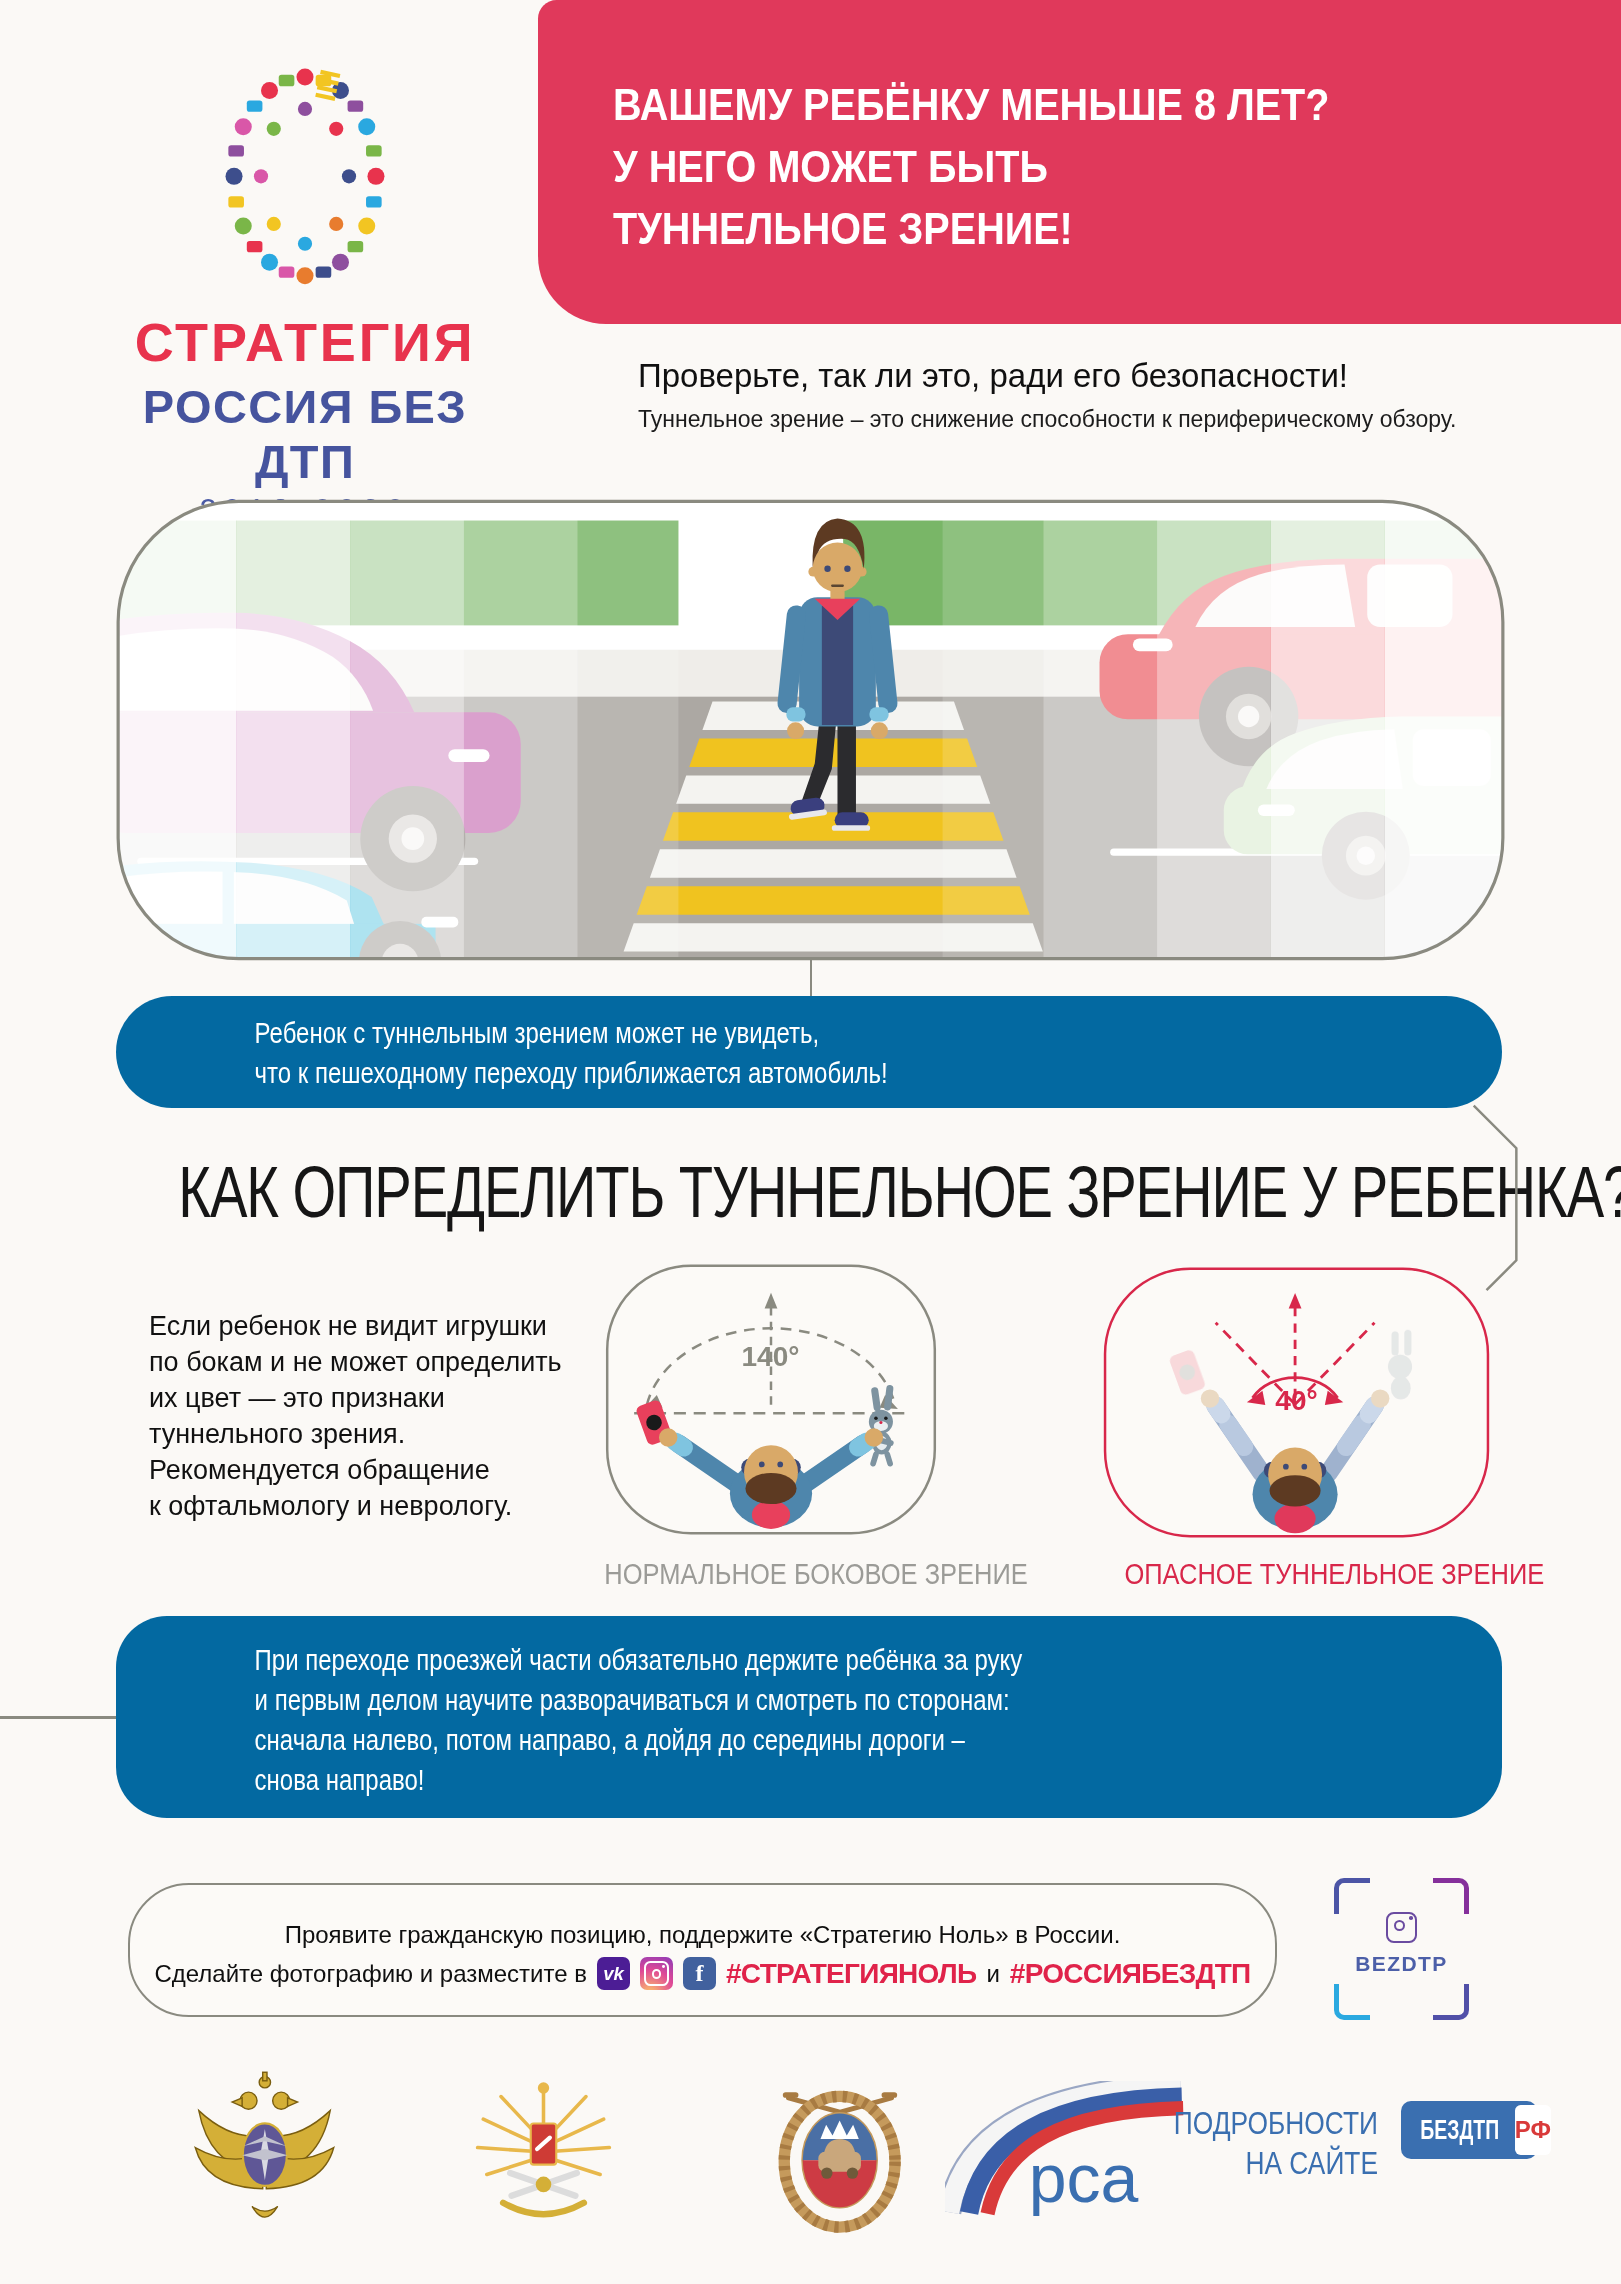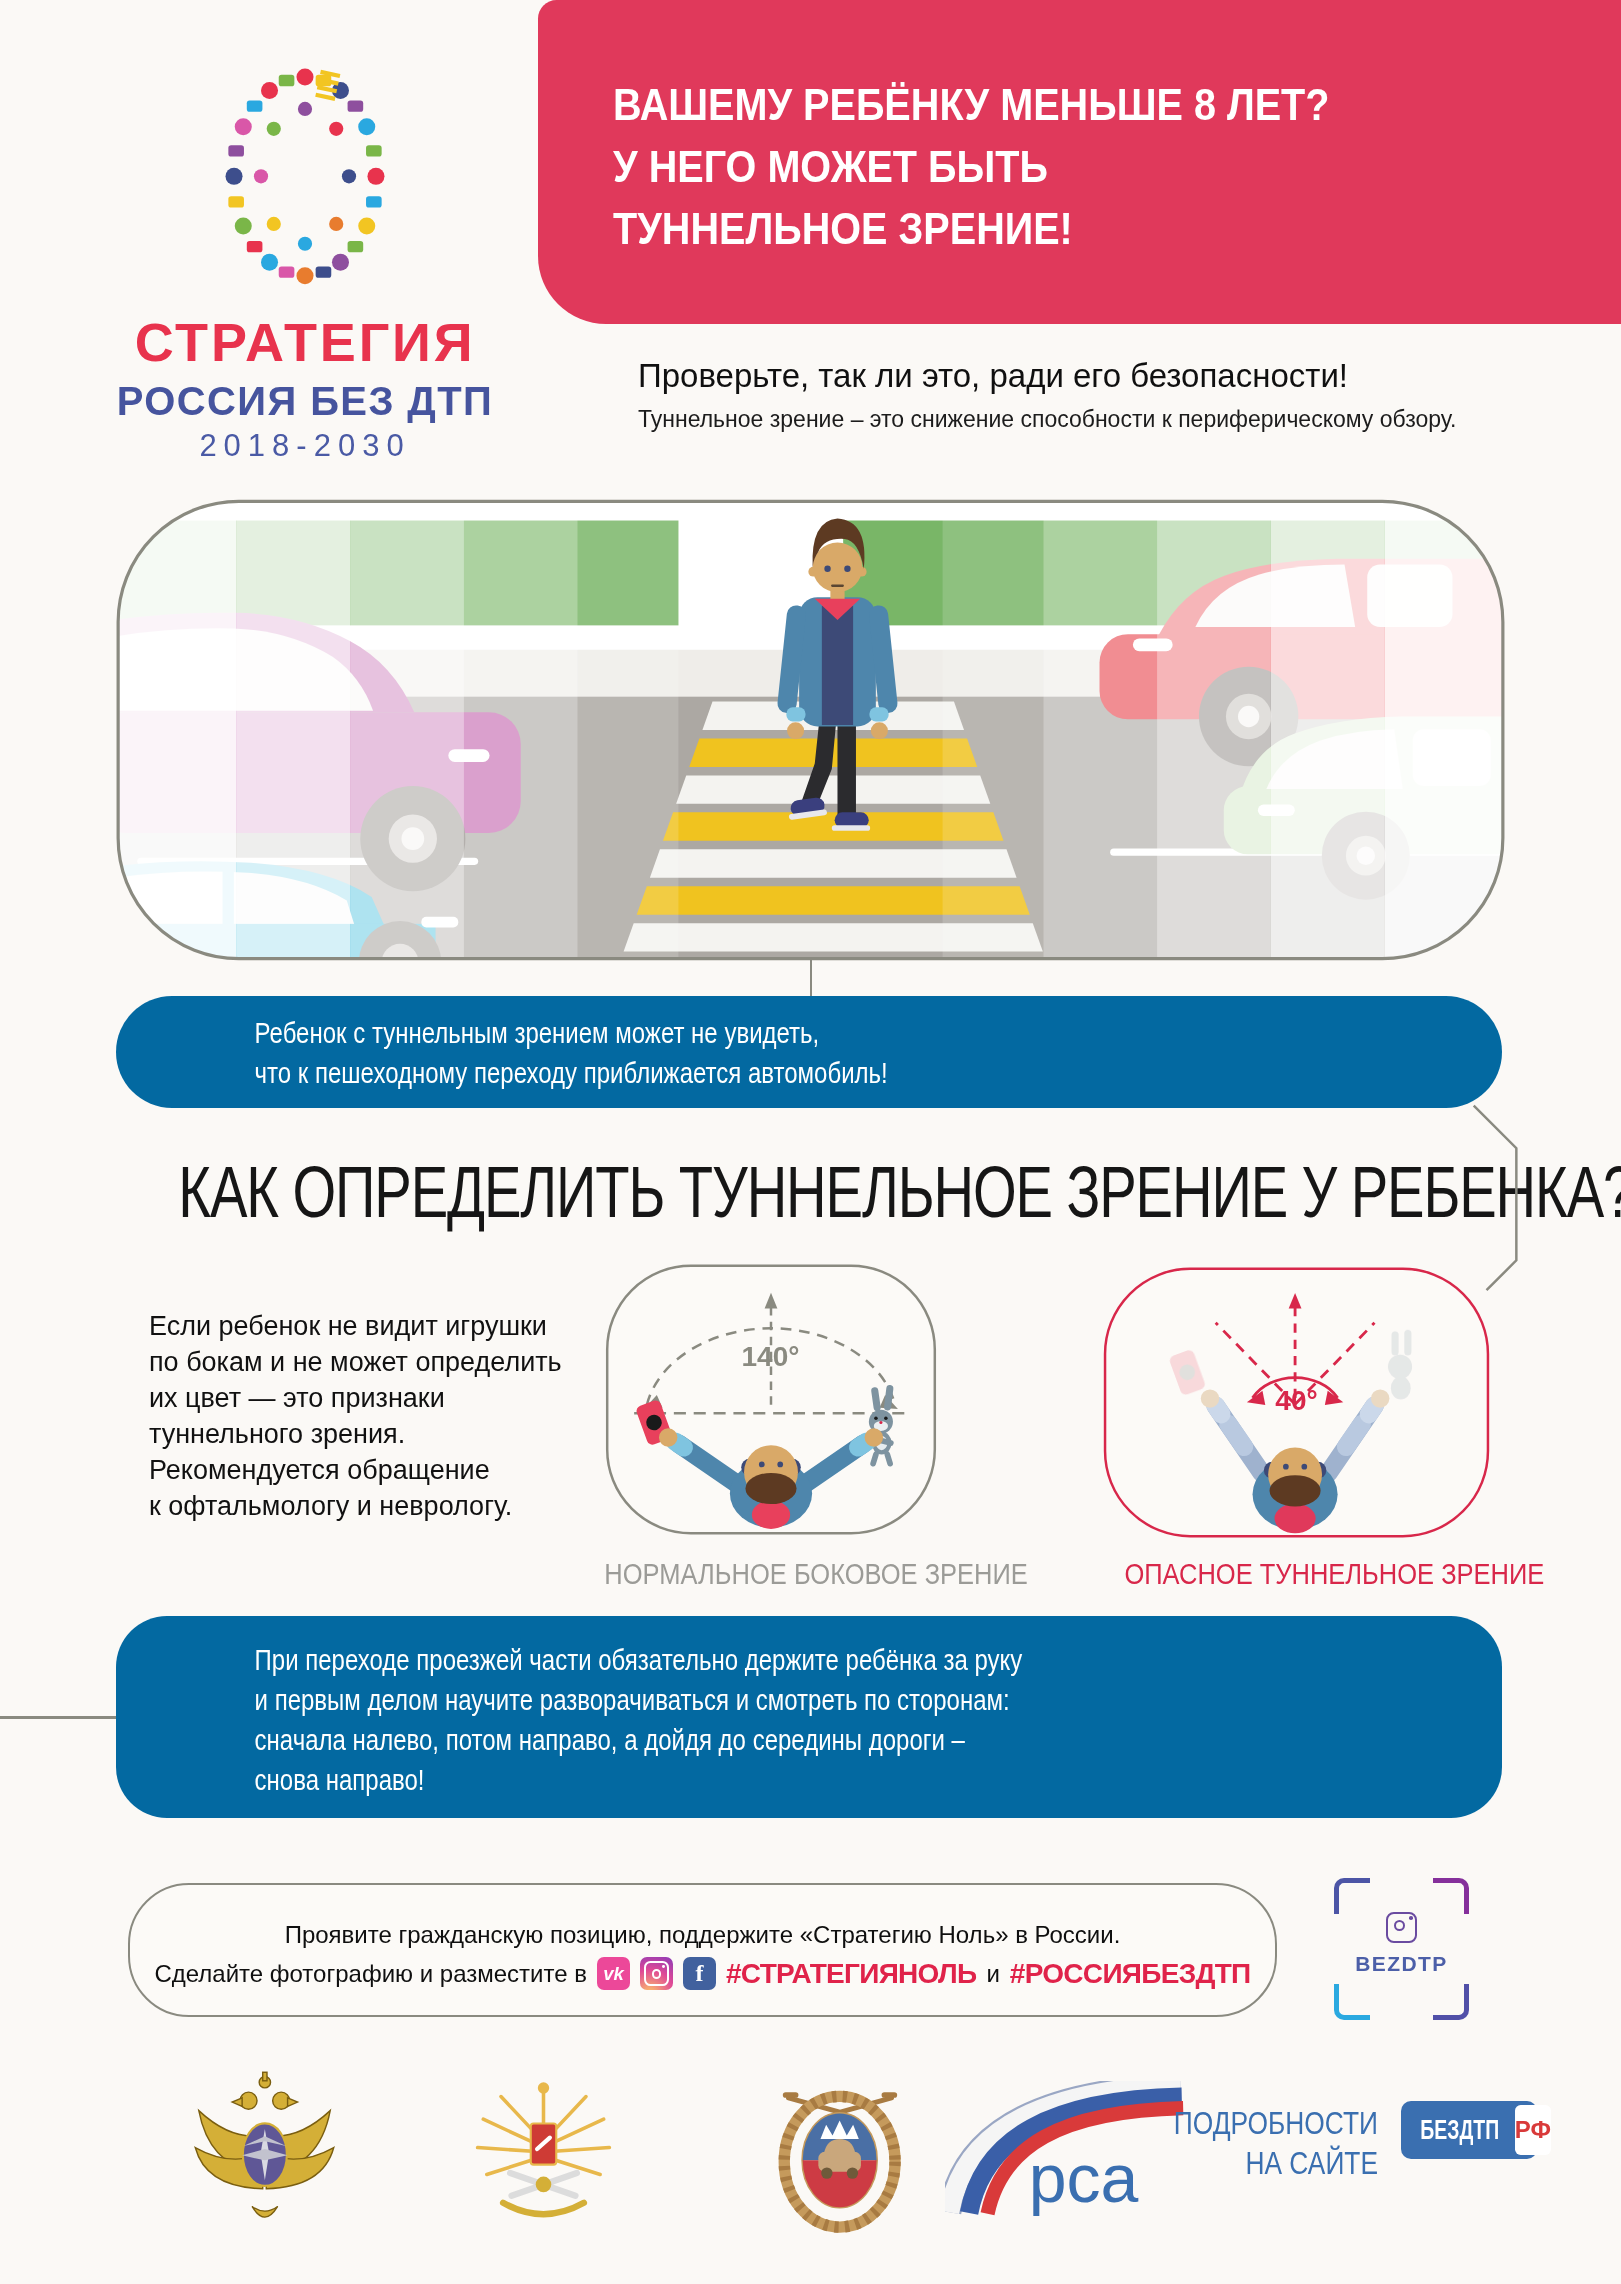--- a/index.html
+++ b/index.html
@@ -6,21 +6,21 @@
   .poster{position:relative;width:1621px;height:2284px;background:#FBF9F6;overflow:hidden;}
   .abs{position:absolute;}
   .cond{transform:scaleX(.8);transform-origin:center top;}
   .condL{transform:scaleX(.88);transform-origin:left top;}
   
   .hdr-banner{left:538px;top:0;width:1083px;height:324px;background:#E0395B;border-radius:18.5px 0 0 68px;box-sizing:border-box;padding:74px 28px 0 75px;}
   .hdr-line{color:#fff;font-weight:bold;font-size:45px;line-height:62px;white-space:nowrap;}
   
   .logo-block{left:92px;top:50px;width:426px;text-align:center;}
   .logo-title{font-size:54px;font-weight:bold;color:#E8334D;letter-spacing:2.8px;margin-top:7px;}
-  .logo-sub{font-size:40px;font-weight:bold;color:#46549E;letter-spacing:1.4px;margin-top:5.7px;}
+  .logo-sub{font-size:47px;font-weight:bold;color:#46549E;letter-spacing:1.4px;margin-top:5.7px;}
   .logo-years{font-size:31px;font-weight:normal;color:#4A5AA5;letter-spacing:7px;margin-top:4.3px;}
   .intro{left:638px;top:357px;width:945px;color:#101010;}
   .intro-1{font-size:33px;}
   .intro-2{font-size:23px;margin-top:11.4px;color:#1c1c1c;}
   .callout-v{width:2.1px;background:#8A8A80;}
   .banner{background:#0369a1;color:#fff;text-align:left;box-sizing:border-box;}
   .banner1{left:116px;top:996px;width:1386px;height:112px;border-radius:57px;padding-top:17px;}
   .banner1 .bl{font-size:30px;line-height:40px;}
   .banner2{left:116px;top:1616px;width:1386px;height:202px;border-radius:51px;padding-top:24px;}
   .banner2 .bt{font-size:30px;line-height:40px;white-space:pre-line;}
@@ -28,21 +28,21 @@
   .advice{left:149px;top:1308px;width:469px;font-size:27px;line-height:36px;color:#111;white-space:pre-line;}
   .diag-caption{top:1557px;text-align:center;font-size:30px;transform:scaleX(.85);transform-origin:center top;white-space:nowrap;}
   .cap-gray{color:#9B9B97;}
   .cap-red{color:#D8274A;}
   .angle-label{font-size:28px;text-align:center;font-weight:bold;}
   
   .share-box{left:128px;top:1883px;width:1149px;height:134px;border:2.1px solid #8A8A80;border-radius:61px;box-sizing:border-box;text-align:center;padding-top:32px;background:#FCFAF7;}
   .share-l{font-size:24px;color:#0f0f0f;line-height:36px;}
   .share-row{display:flex;align-items:center;justify-content:center;gap:10px;margin-top:2.8px;}
   .sicon{width:33px;height:33px;border-radius:7px;display:flex;align-items:center;justify-content:center;color:#fff;font-weight:bold;}
-  .vk{background:#ec4899;font-size:18.5px;font-style:italic;}
+  .vk{background:#4c1d95;font-size:18.5px;font-style:italic;}
   .fb{background:#41619E;font-size:24px;font-family:"Liberation Serif",serif;}
   .ig{background:radial-gradient(circle at 30% 110%,#fdc468,#df4996 55%,#8a3ab9);position:relative;}
   .ig .cam{width:21px;height:21px;border:2.1px solid #fff;border-radius:6.4px;position:relative;}
   .ig .lens{position:absolute;left:5.7px;top:5.7px;width:5.7px;height:5.7px;border:2.1px solid #fff;border-radius:50%;}
   .ig .dot{position:absolute;right:2.1px;top:2.1px;width:2.8px;height:2.8px;background:#fff;border-radius:50%;}
   .hashtag{color:#E0234A;font-weight:bold;font-size:28px;letter-spacing:-0.7px;}
   .conj{font-size:24px;color:#0f0f0f;}
   
   .nametag{left:1334px;top:1878px;width:135px;height:142px;}
   .corner{position:absolute;width:31px;height:31px;}

